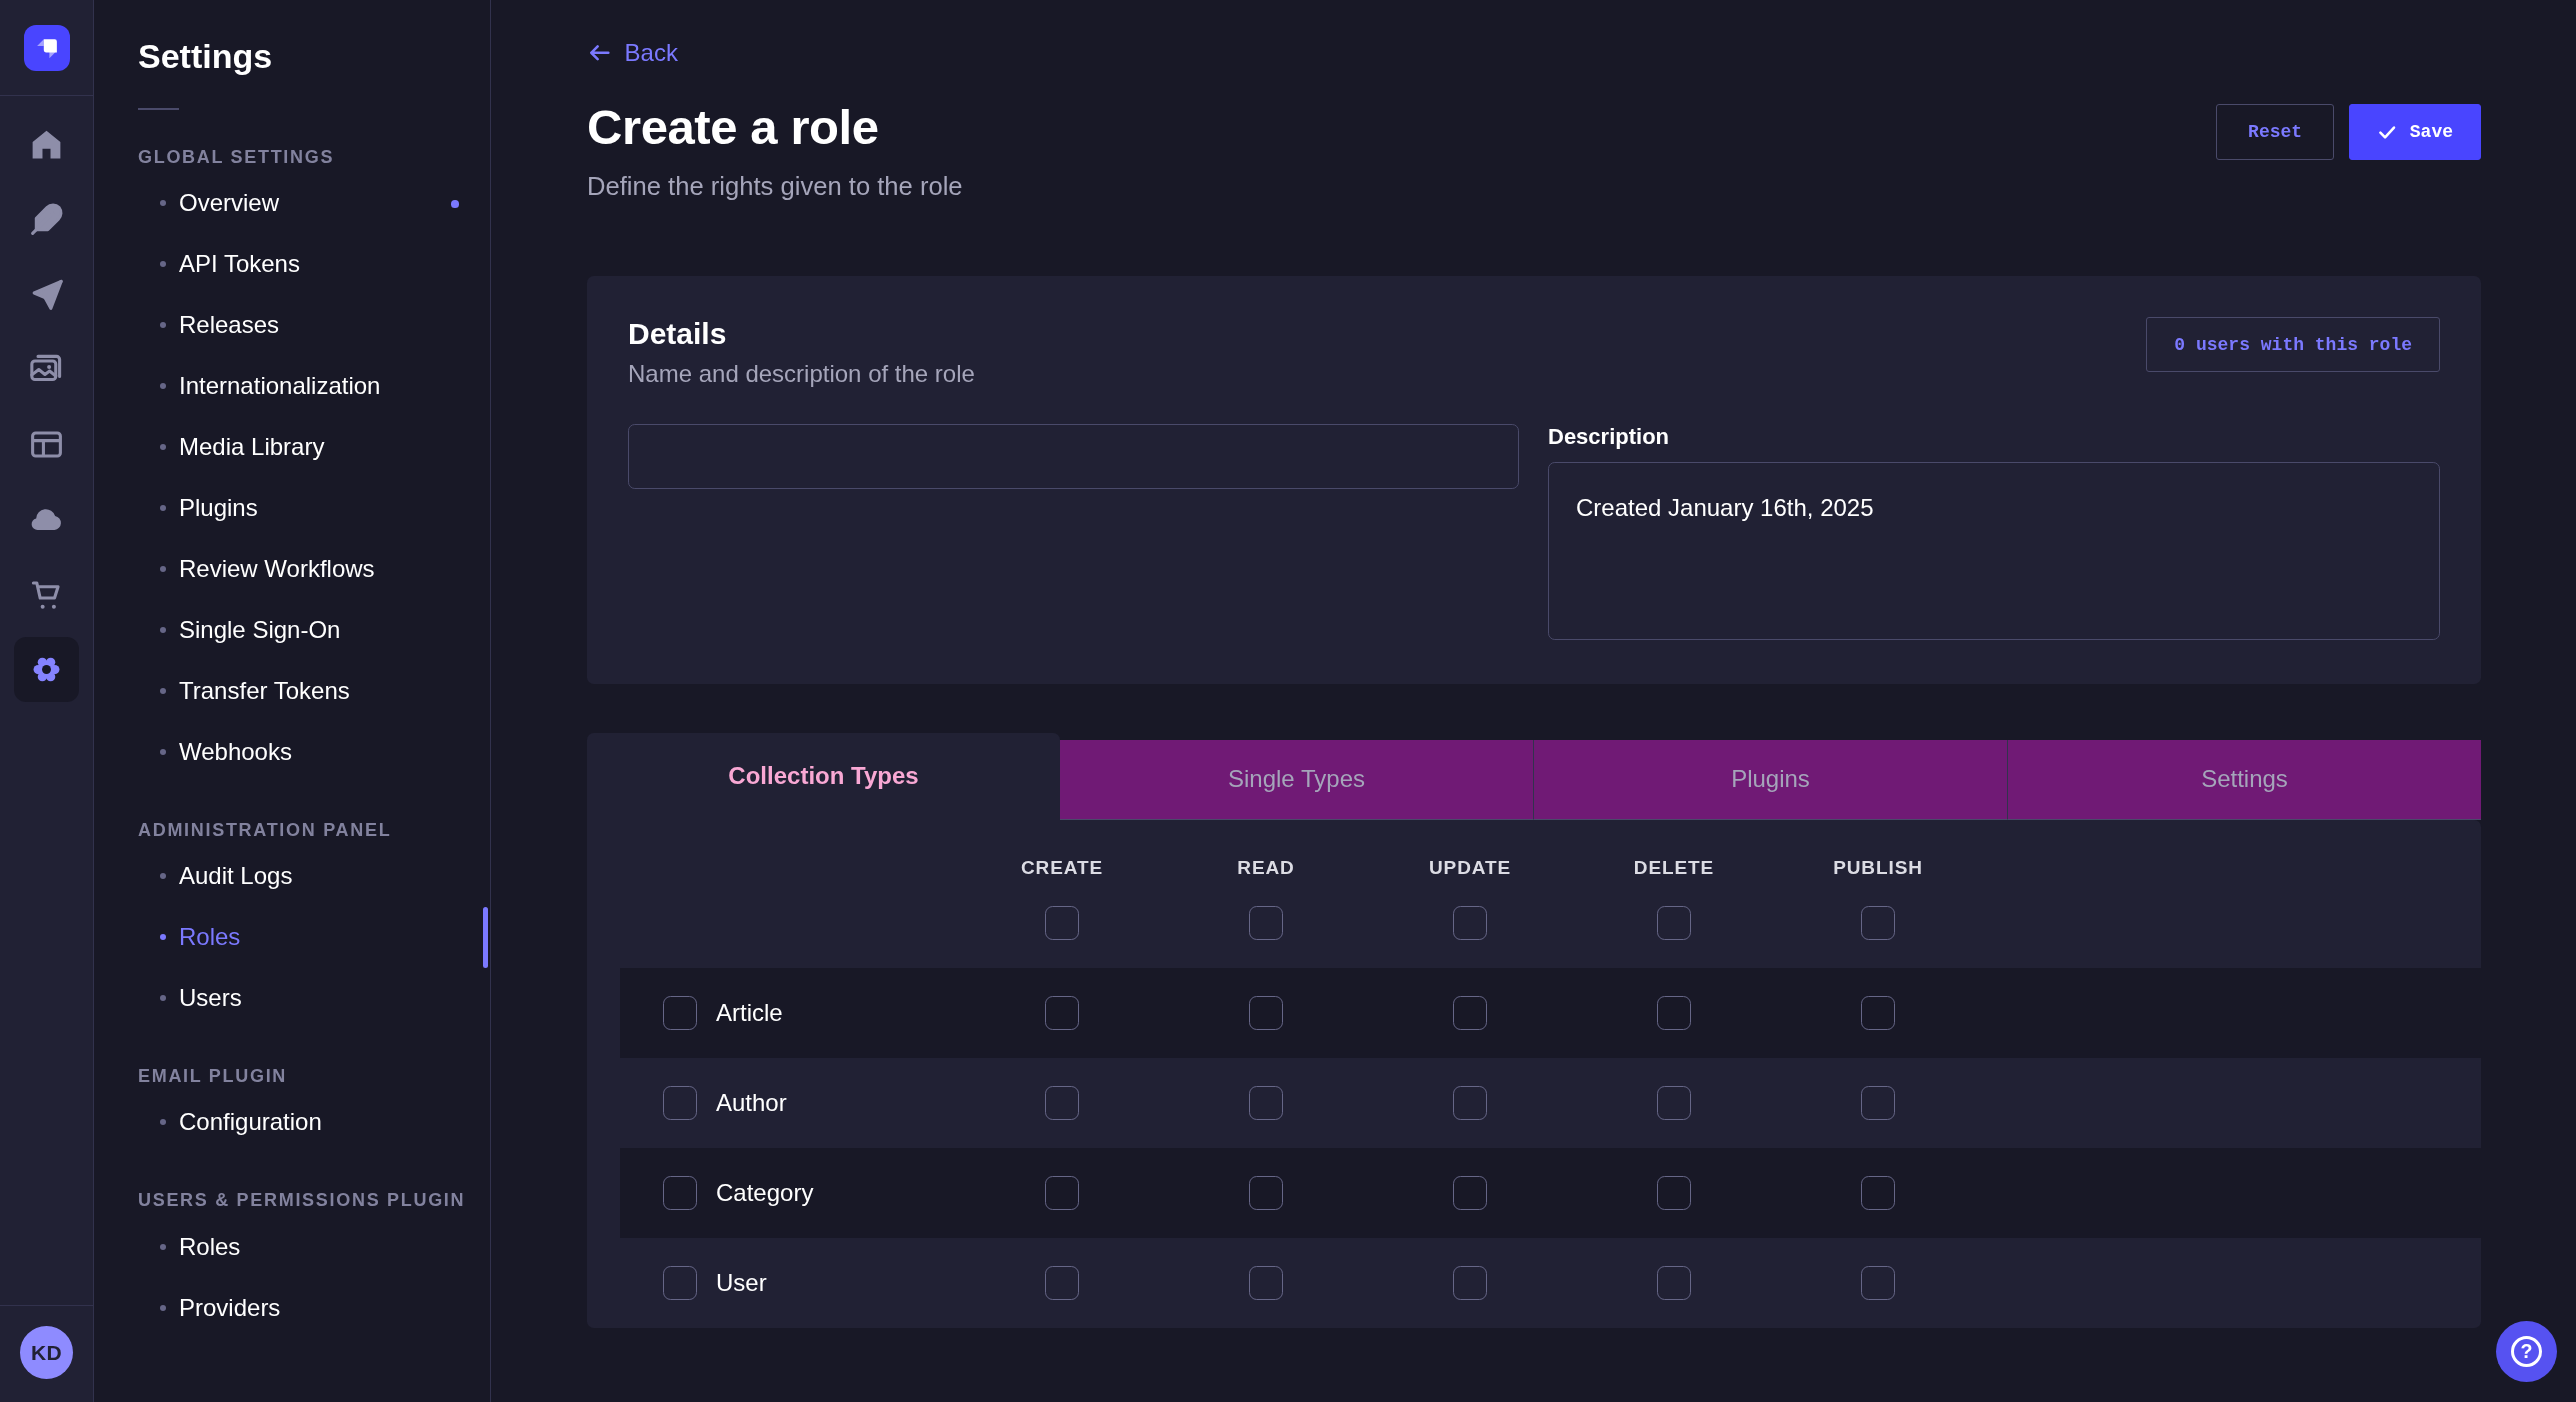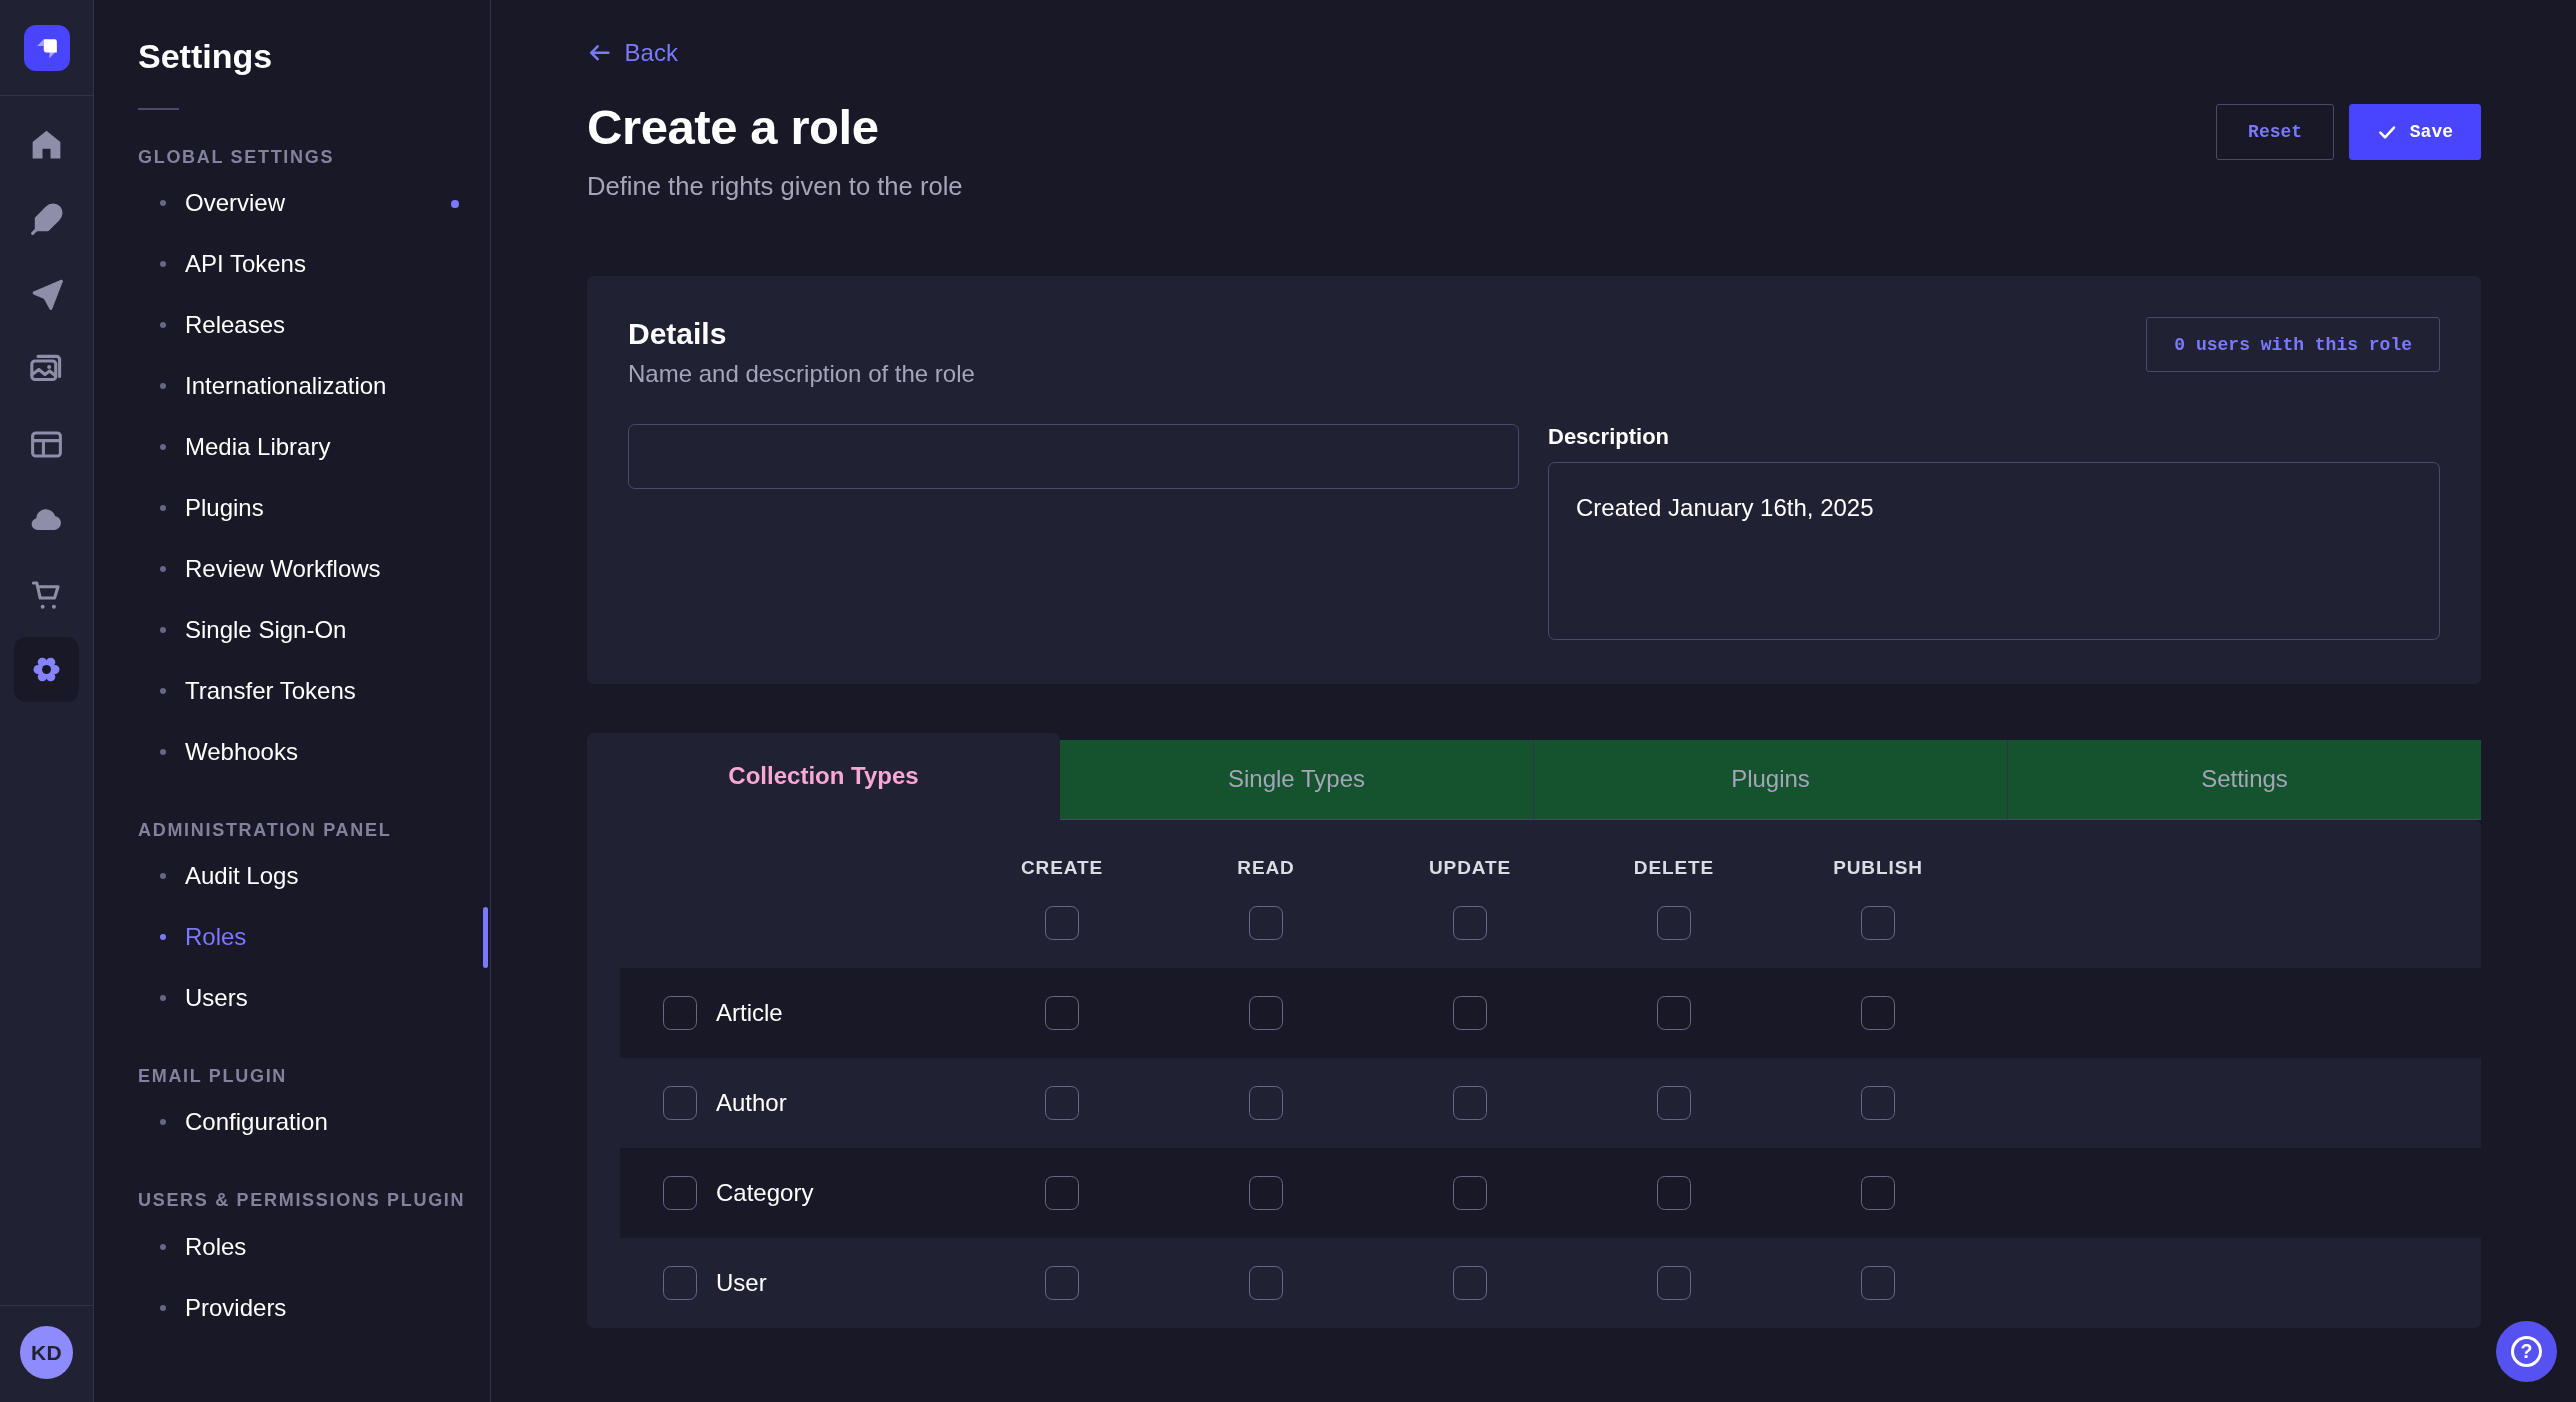--- a/index.html
+++ b/index.html
@@ -36,21 +36,21 @@
     background:#181826; border-right:0.9px solid #32324d; padding:37px 0 0 44px; overflow:hidden;
   }
   .subnav-title { font-size:34px; font-weight:bold; color:#fff; }
   .subnav-rule { margin-top:32px; width:41px; height:1.7px; background:#4a4a6a; }
   .nav-section-header {
     margin:37px 0 5.1px 0; font-size:18px; font-weight:bold; color:#82829e;
     letter-spacing:1.7px; text-transform:uppercase;
   }
   ul.nav-list { list-style:none; margin:0; padding:0; }
   .nav-item {
-    position:relative; height:61px; display:flex; align-items:center; gap:19px;
+    position:relative; height:61px; display:flex; align-items:center; gap:13px;
     font-size:24px; color:#ffffff; cursor:pointer; padding-left:22px;
   }
   .nav-item .bullet { width:6px; height:6px; border-radius:50%; background:#666687; flex:0 0 auto; }
   .nav-item.active { color:#7b79ff; }
   .nav-item.active .bullet { background:#7b79ff; }
   .notif-dot { position:absolute; right:31px; top:50%; margin-top:-3.4px; width:7.7px; height:7.7px; border-radius:50%; background:#7b79ff; }
   .active-bar { position:absolute; right:1.7px; top:0; width:5.1px; height:61px; border-radius:3.4px; background:#7b79ff; }
 
   
   .main { position:absolute; left:492px; top:0; width:2084px; height:1402px; overflow:hidden; }
@@ -79,21 +79,21 @@
   }
   .textarea {
     width:100%; height:178px; background:transparent; border:0.9px solid #4a4a6a; border-radius:6.8px;
     color:#fff; font-size:24px; padding:29px 27px; font-family:inherit; outline:none; resize:none; line-height:1.35;
   }
 
   
   .tabs { margin-top:49px; display:flex; height:87px; align-items:flex-end; }
   .tab { flex:1; display:flex; align-items:center; justify-content:center; font-size:24px; cursor:pointer; }
   .tab.active { height:87px; background:#212134; border-radius:6.8px 6.8px 0 0; color:#f9a8d4; font-weight:bold; }
-  .tab.inactive { height:80px; background:#14532d; color:#a5a5ba; border-bottom:0.9px solid #4a4a6a; }
+  .tab.inactive { height:80px; background:#701a75; color:#a5a5ba; border-bottom:0.9px solid #4a4a6a; }
   .tab.inactive + .tab.inactive { border-left:0.9px solid #32324d; }
 
   .perm-panel { background:#212134; border-radius:0 6.8px 6.8px 6.8px; overflow:hidden; }
   .perm-grid-cols { display:grid; grid-template-columns:340px repeat(5,204px) 1fr;margin-left:33px; }
   .perm-header { height:148px; }
   .perm-col { display:flex; flex-direction:column; align-items:center; }
   .perm-col-label { margin-top:37px; font-size:19px; font-weight:bold; color:#dcdce4; letter-spacing:0.9px; text-transform:uppercase; }
   .perm-col .checkbox { margin-top:27px; }
   .checkbox {
     width:34px; height:34px; border:1.7px solid #666687; border-radius:7.7px; background:transparent; cursor:pointer;

